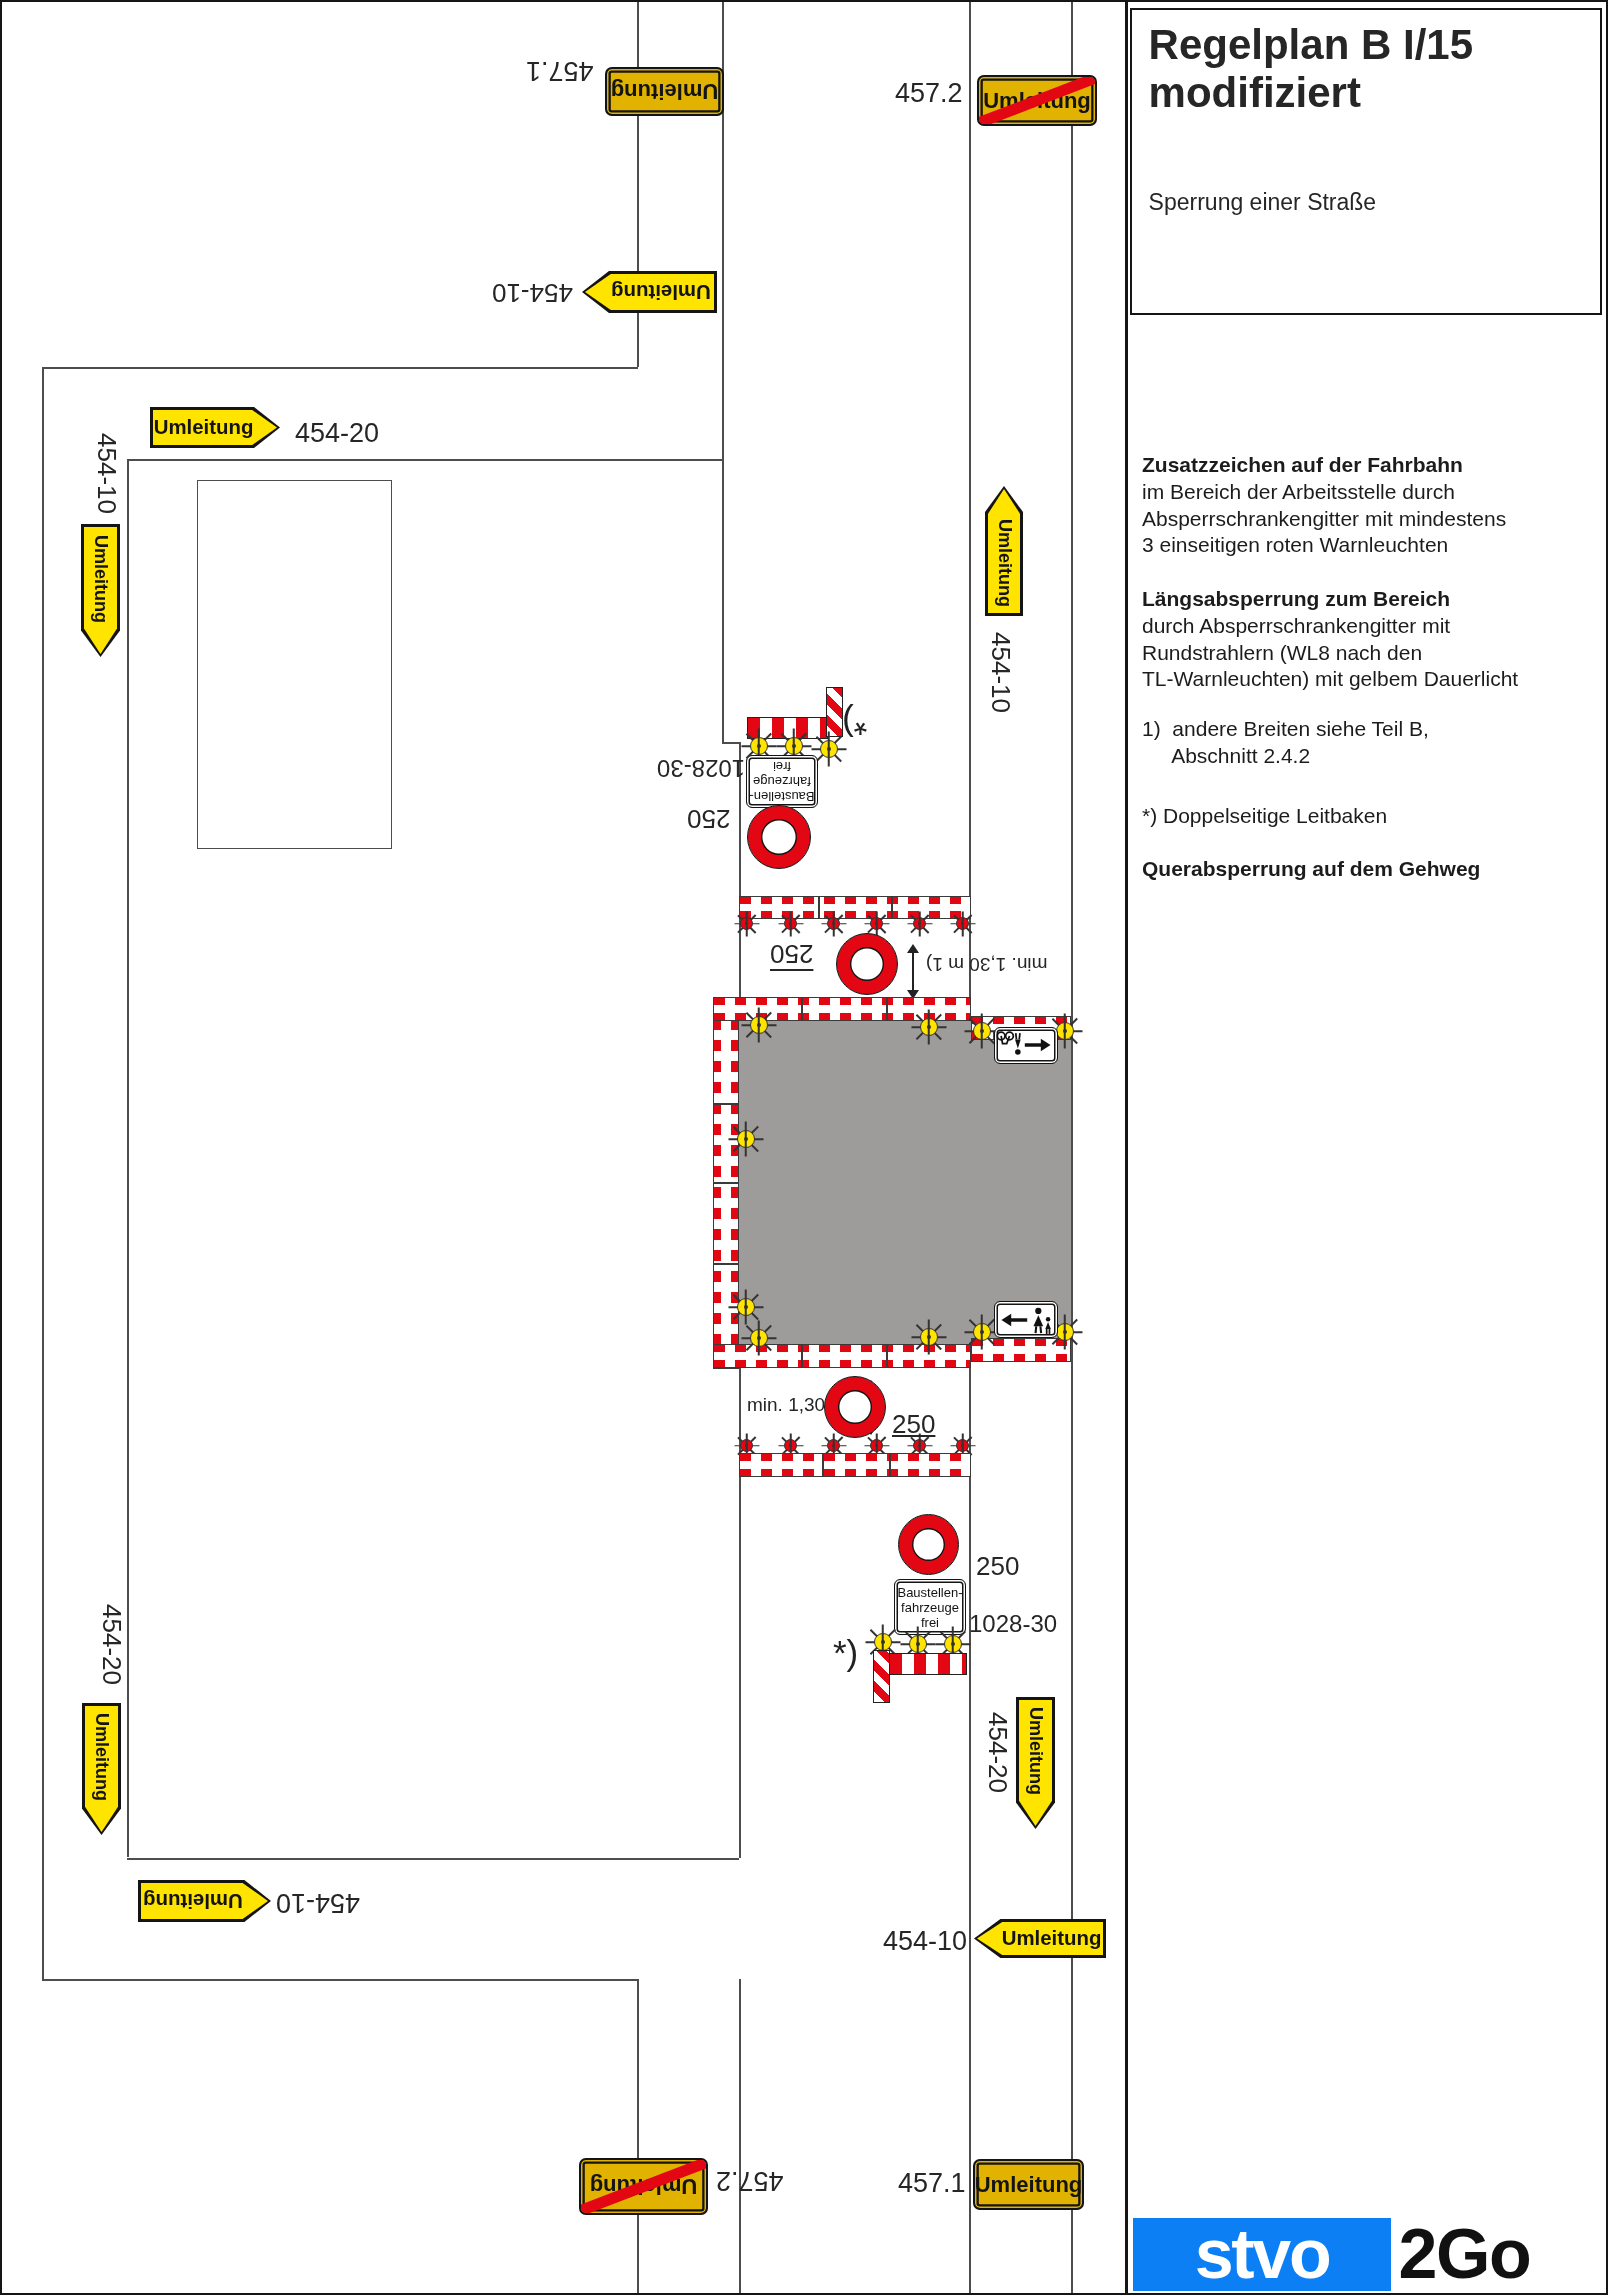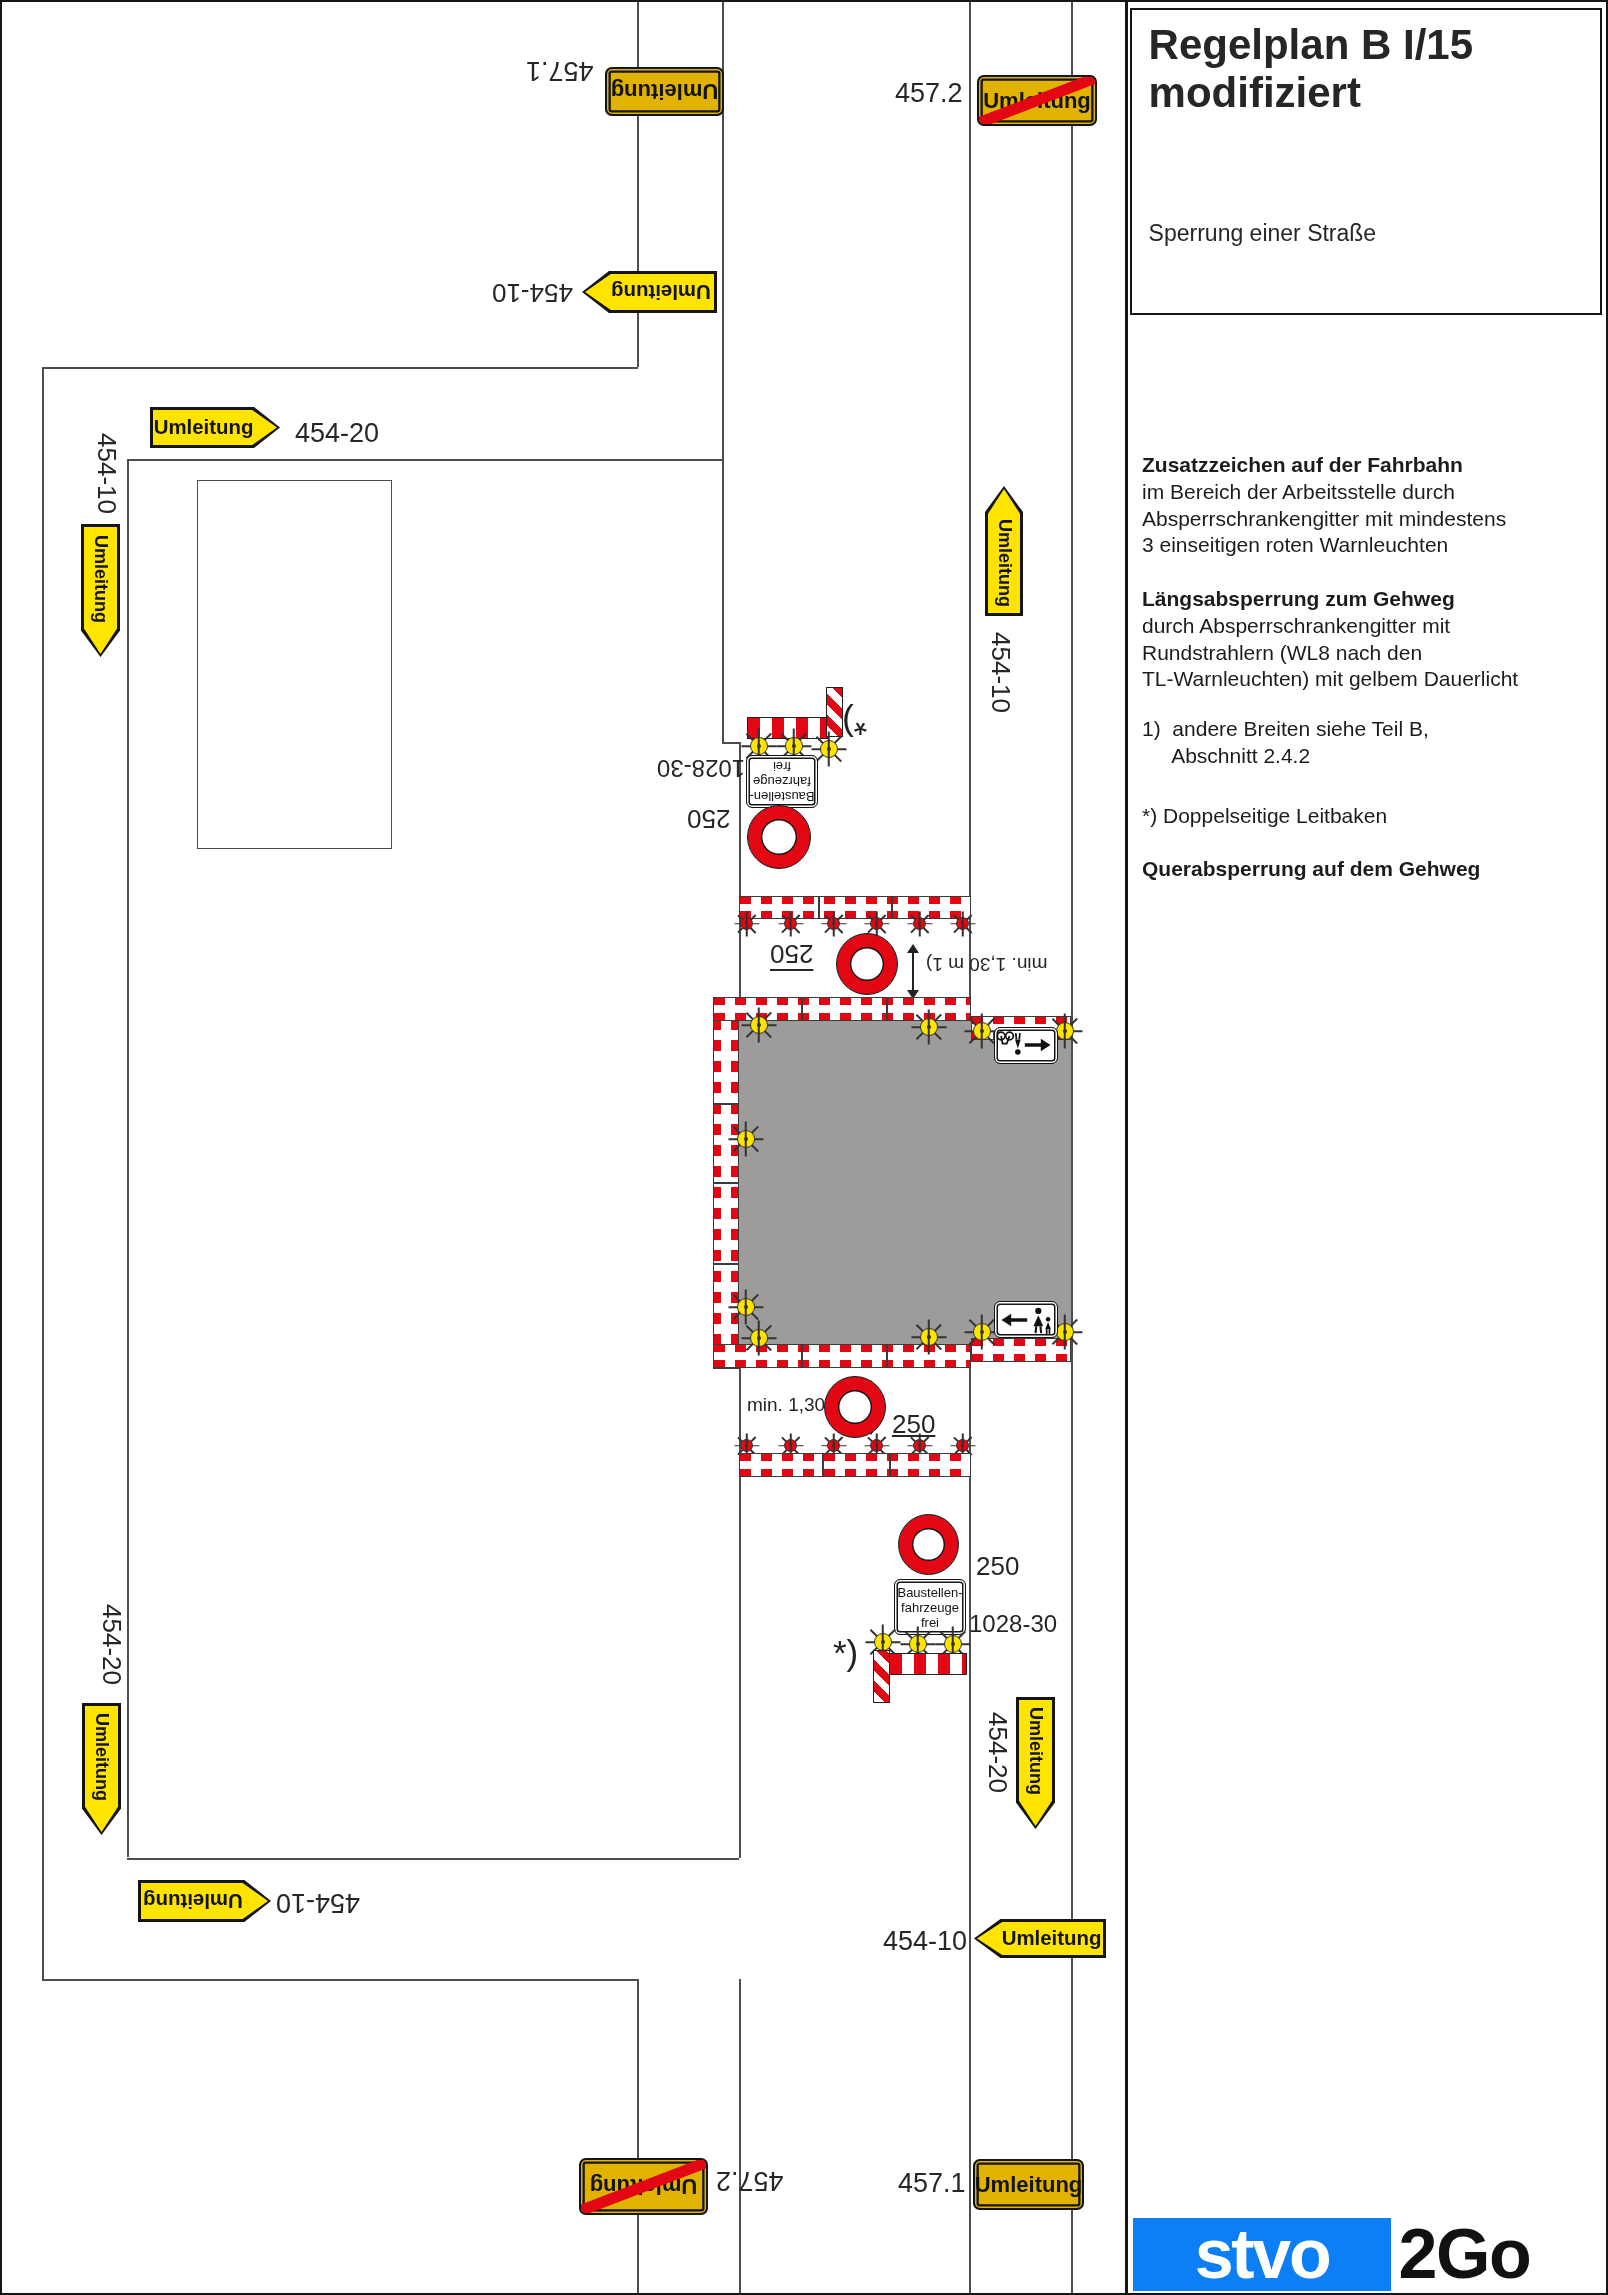--- a/index.html
+++ b/index.html
@@ -82,21 +82,21 @@
   .varr::after{content:"";position:absolute;bottom:-9.8px;left:50%;transform:translateX(-50%);
     border:6px solid transparent;border-top:9.8px solid #222}
   
   .star{position:absolute;font-size:35px;color:#222;white-space:nowrap}
   
   #workarea{position:absolute;left:737px;top:1019px;width:332px;height:324px;background:#9E9C9A}
   
   #titlebox{position:absolute;left:1128px;top:6px;width:472px;height:307px;
     border:2.3px solid #151515;box-sizing:border-box;background:#fff}
   #title{position:absolute;left:16.6px;top:10.6px;font-size:42px;line-height:48px;font-weight:bold;color:#262626}
-  #subtitle{position:absolute;left:16.6px;top:210px;font-size:23px;color:#262626}
+  #subtitle{position:absolute;left:16.6px;top:179px;font-size:23px;color:#262626}
   .ptext{position:absolute;left:1140px;width:458px;font-size:21px;line-height:26.5px;color:#1c1c1c}
   .phead{font-weight:bold}
   #sep{position:absolute;left:1123px;top:0;width:3px;height:2295px;background:#151515}
   
   #logo{position:absolute;left:1131px;top:2212px;display:flex;align-items:center}
   #logo .blue{background:#0D7FF5;width:258px;height:73px;display:flex;align-items:center;justify-content:center}
   #logo .stvo{color:#fff;font-size:70px;font-weight:bold;letter-spacing:-2.3px}
   #logo .twogo{color:#111;font-size:70px;font-weight:bold;margin-left:7.6px;letter-spacing:-1.5px}
   svg .st{stroke:#111;fill:none;stroke-width:2.5}
 </style>
@@ -418,21 +418,21 @@
 modifiziert</div>
     <div id="subtitle">Sperrung einer Straße</div>
   </div>
 
 
   <div class="ptext phead" style="top:450px">Zusatzzeichen auf der Fahrbahn</div>
   <div class="ptext pre" style="top:477px">im Bereich der Arbeitsstelle durch
 Absperrschrankengitter mit mindestens
 3 einseitigen roten Warnleuchten</div>
 
-  <div class="ptext phead" style="top:584px">Längsabsperrung zum Gehweg</div>
+  <div class="ptext phead" style="top:584px">Längsabsperrung zum Bereich</div>
   <div class="ptext pre" style="top:611px">durch Absperrschrankengitter mit
 Rundstrahlern (WL8 nach den
 TL-Warnleuchten) mit gelbem Dauerlicht</div>
 
   <div class="ptext pre" style="top:714px">1)&nbsp;&nbsp;andere Breiten siehe Teil B,
 &nbsp;&nbsp;&nbsp;&nbsp;&nbsp;Abschnitt 2.4.2</div>
   <div class="ptext" style="top:801px">*) Doppelseitige Leitbaken</div>
 
   <div class="ptext phead" style="top:854px">Querabsperrung auf dem Gehweg</div>
 

